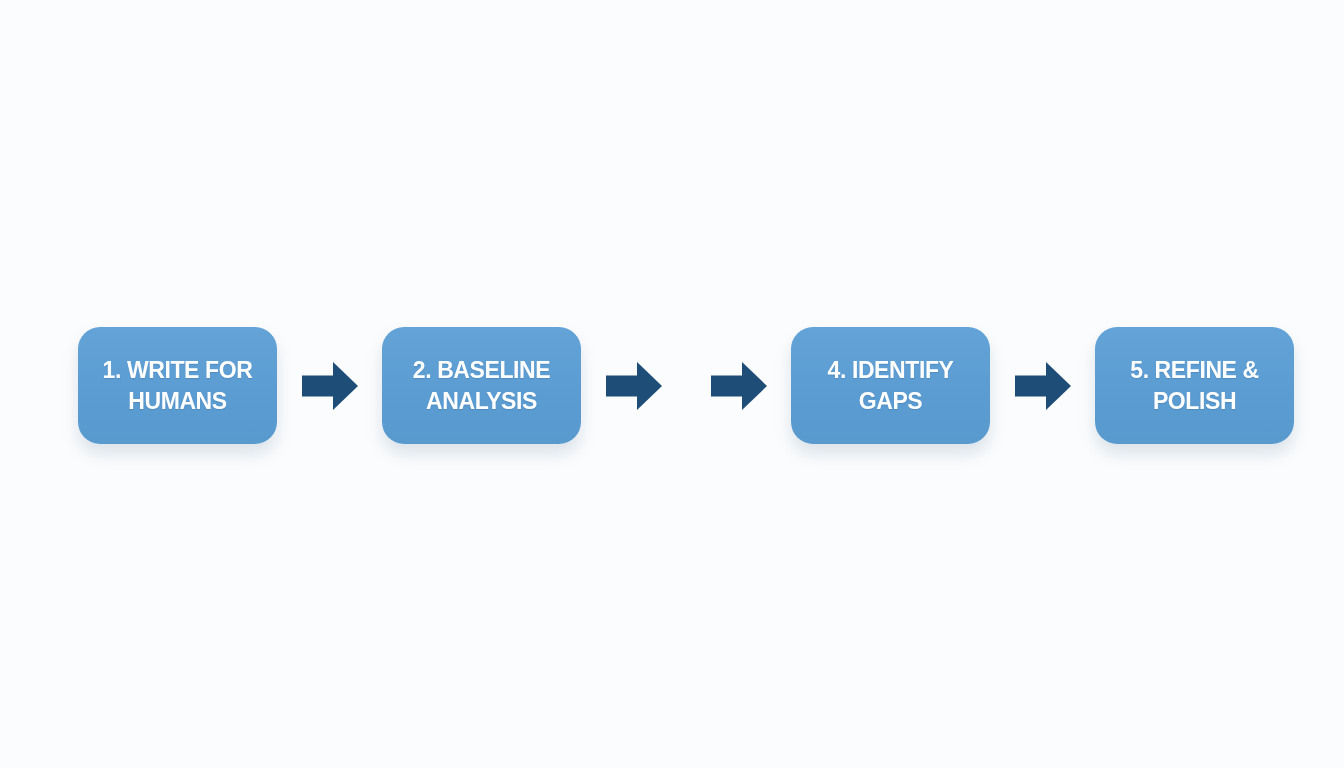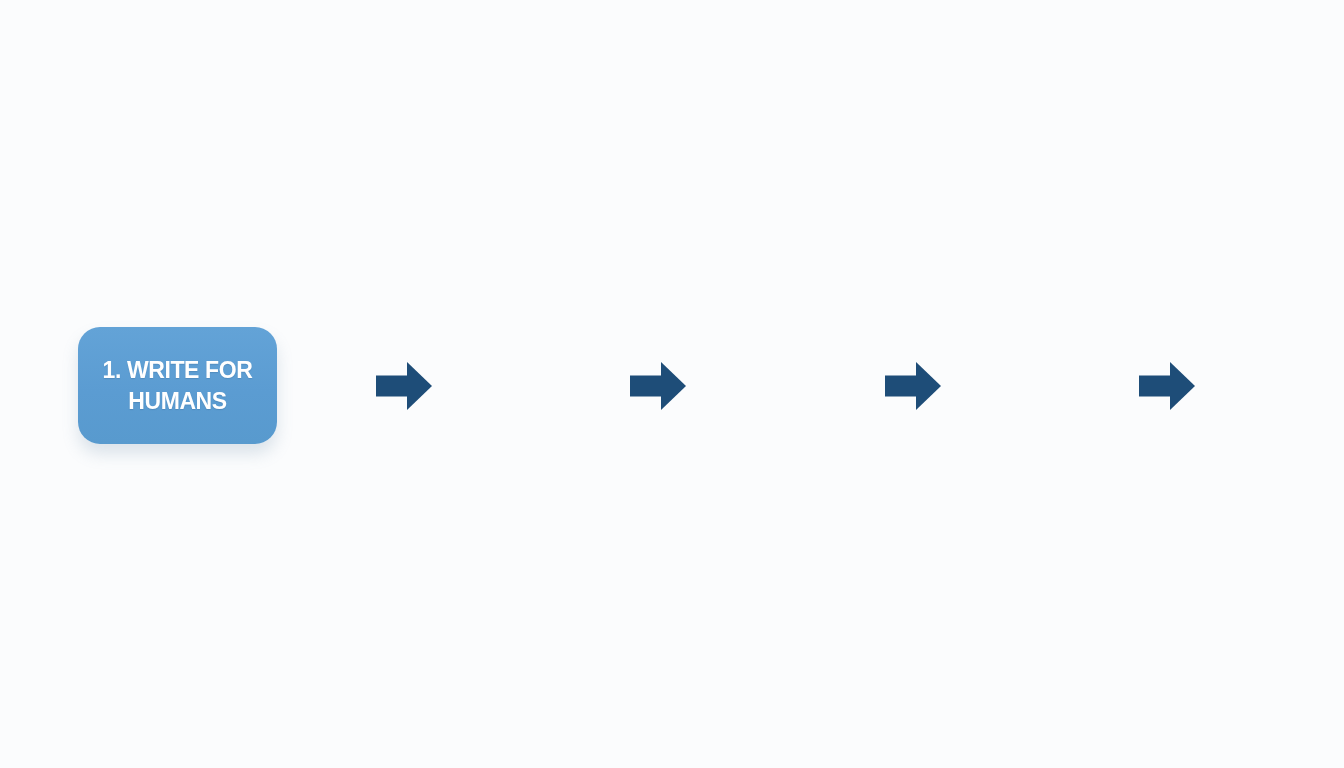--- a/index.html
+++ b/index.html
@@ -96,39 +96,48 @@
       <span class="step-label">1. WRITE FOR HUMANS</span>
     </div>
 
     <div class="arrow-cell">
       <div class="arrow-right">
         <div class="shaft"></div>
           <div class="head"></div>
       </div>
     </div>
 
+    <div class="step-box">
+      <span class="step-label">2. BASELINE ANALYSIS</span>
+    </div>
 
     <div class="arrow-cell">
       <div class="arrow-right">
         <div class="shaft"></div>
           <div class="head"></div>
       </div>
     </div>
 
 
     <div class="arrow-cell">
       <div class="arrow-right">
         <div class="shaft"></div>
           <div class="head"></div>
       </div>
     </div>
 
+    <div class="step-box">
+      <span class="step-label">4. IDENTIFY GAPS</span>
+    </div>
 
     <div class="arrow-cell">
       <div class="arrow-right">
         <div class="shaft"></div>
           <div class="head"></div>
       </div>
     </div>
 
+    <div class="step-box">
+      <span class="step-label">5. REFINE &amp; POLISH</span>
+    </div>
 
   </div>
 </div>
 
 </body></html>

